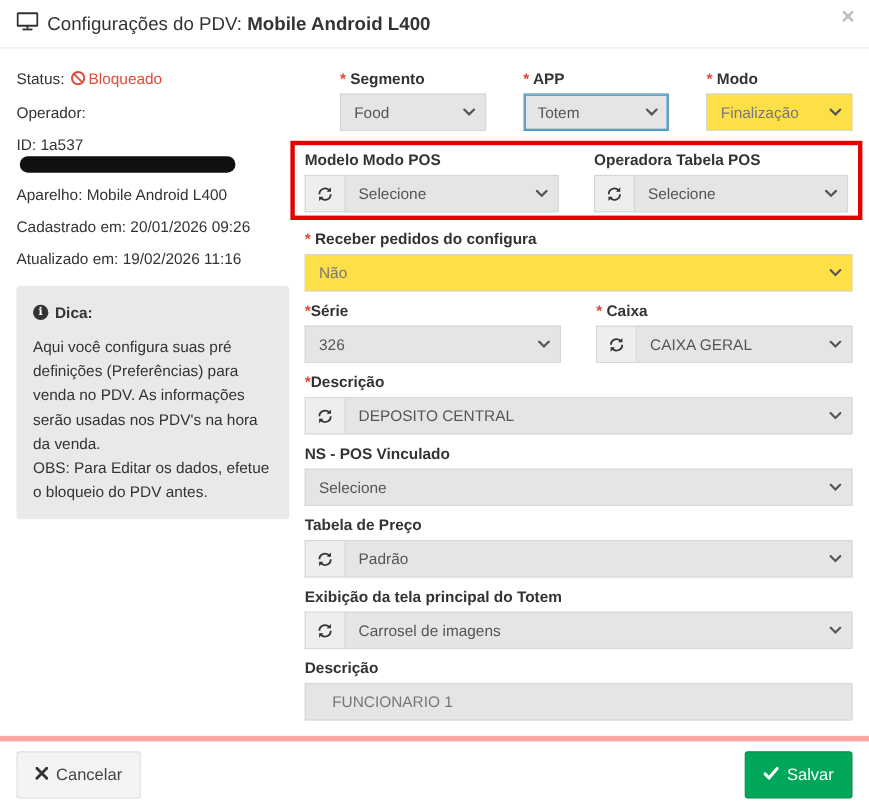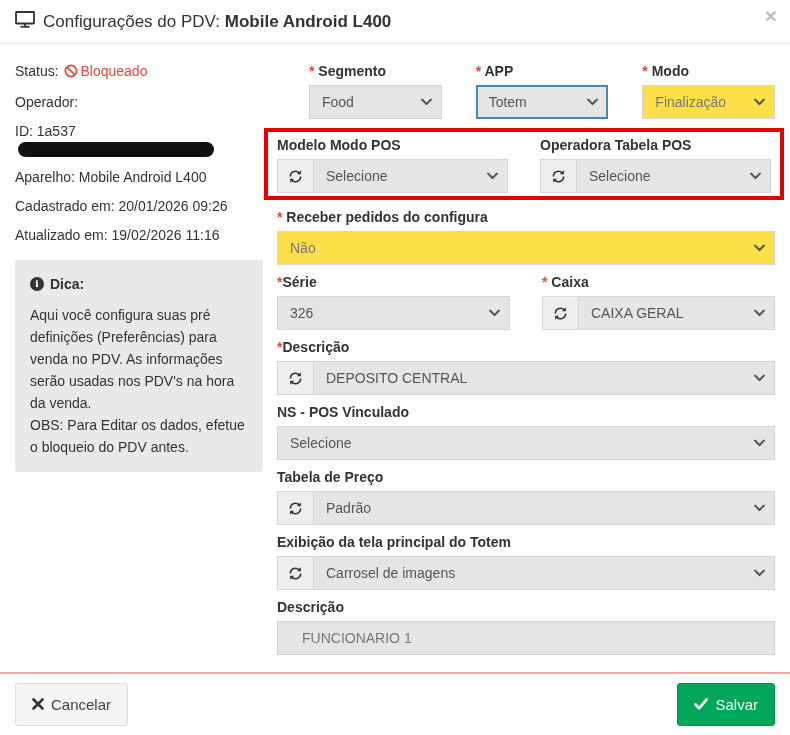--- a/index.html
+++ b/index.html
@@ -43,21 +43,21 @@
   .disabled .ctrl { background:#fde047; color:#777; }
   .focused .ctrl { border-color:#3c8dbc; border-width:1px; box-shadow:0 0 0 1px #3c8dbc inset; }
 
   .input-group { display:flex; }
   .addon { flex:0 0 36px; display:flex; align-items:center; justify-content:center; background:#eee; border:1px solid #d2d6de; border-right:0; cursor:pointer; }
 
   .highlight-box { border:4px solid #e60000; margin:0 -9px 9px -13px; padding:5px 9px 3px 9px; }
   .highlight-box .fg { margin-bottom:0; }
 
   
-  .m-footer { flex:0 0 auto; border-top:2px solid #fca5a5; padding:9px 15px; display:flex; justify-content:space-between; align-items:center; }
+  .m-footer { flex:0 0 auto; border-top:5px solid #fca5a5; padding:9px 15px; display:flex; justify-content:space-between; align-items:center; }
   .btn { font-size:15px; font-family:"Liberation Sans", sans-serif; padding:10px 16px; border-radius:3px; cursor:pointer; display:inline-flex; align-items:center; gap:7px; line-height:1.4; }
   .btn-cancel { background:#f4f4f4; border:1px solid #ddd; color:#444; }
   .btn-save { background:#00a65a; border:1px solid #008d4c; color:#fff; }
 </style>
 </head>
 <body>
 
 <div class="modal">
 
   <div class="m-header">

